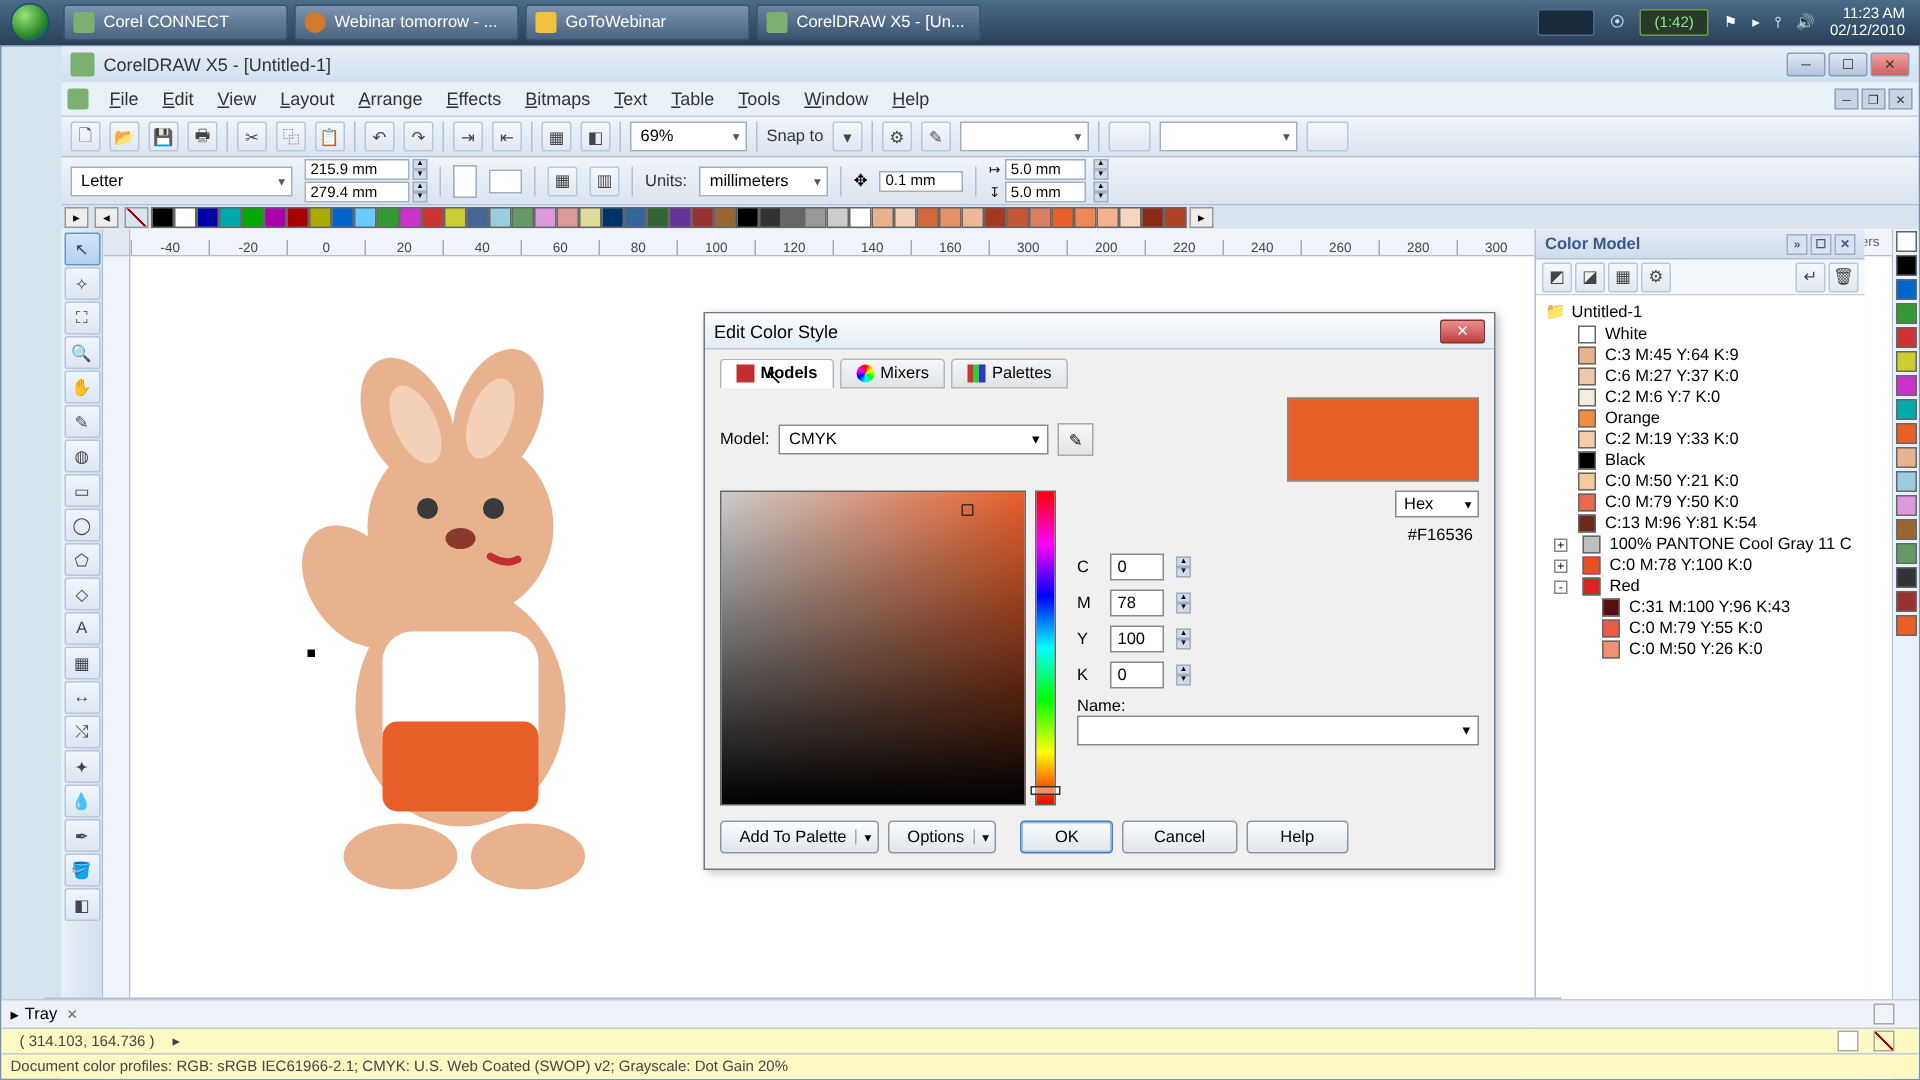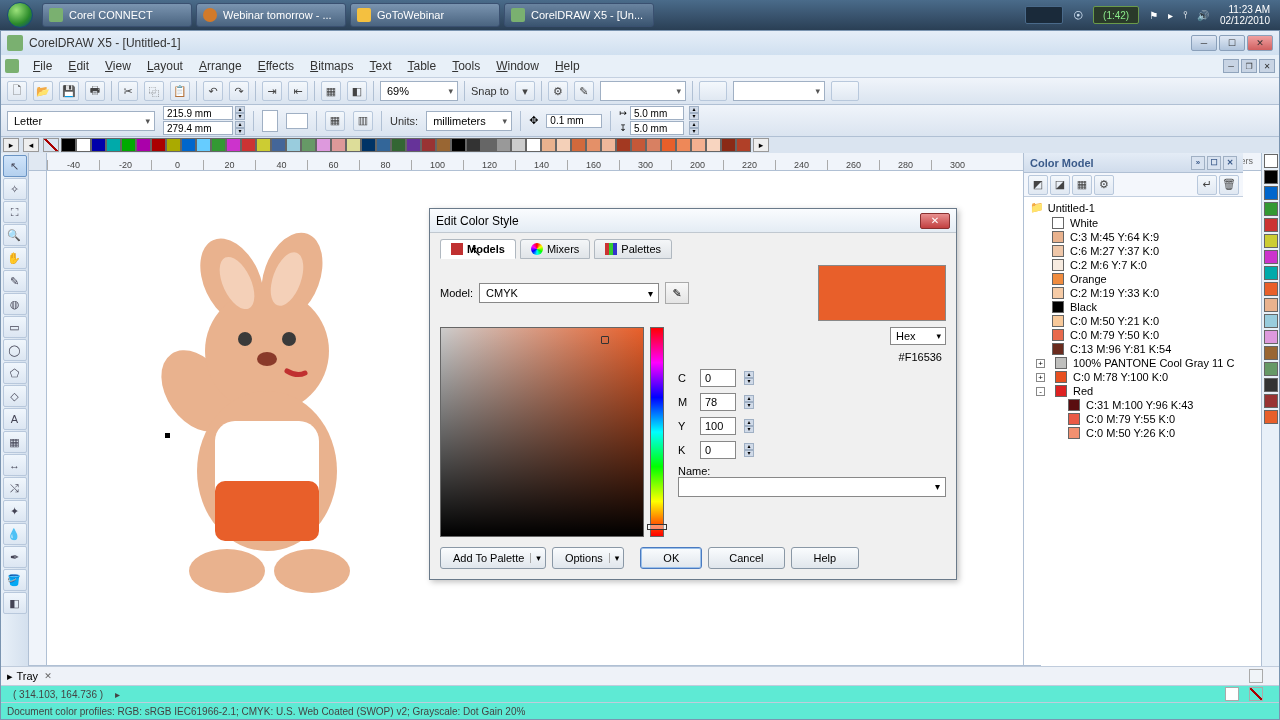--- a/index.html
+++ b/index.html
@@ -14,21 +14,21 @@
 .task-icon { width: 14px; height: 14px; background: #aaa; border-radius: 2px; }
 .task-icon.ff { background: #d27a2a; border-radius: 50%; }
 .task-icon.corel { background: #7ab070; }
 .task-spacer { flex: 1; }
 .sys-tray { display: flex; align-items: center; gap: 10px; padding: 0 10px; color: #fff; font-size: 10px; }
 .sys-indicator { width: 38px; height: 18px; background: #1a2a3a; border: 1px solid #4a6a8a; border-radius: 2px; }
 .sys-green { width: 46px; height: 18px; background: #2a3a2a; border: 1px solid #6a9a4a; border-radius: 2px; color: #8aea8a; display: flex; align-items: center; justify-content: center; font-size: 10px; }
 .sys-clock { text-align: right; line-height: 11px; }
 
 
-.appwin { position: absolute; top: 30px; left: 0; right: 0; bottom: 0; background: #d6e4f0; border: 1px solid #7a94b0; display: flex; flex-direction: column; }
+.appwin { position: absolute; top: 30px; left: 0; right: 0; bottom: 0; background: #d6e4f0; border: 1px solid #7a94b0; display: flex; flex-direction: column; padding-left: 40px; }
 .titlebar { height: 24px; background: linear-gradient(#e6eef8,#d0e0f0); display: flex; align-items: center; padding: 0 6px; font-size: 12px; color: #333; }
 .title-icon { width: 16px; height: 16px; background: #7ab070; border-radius: 2px; margin-right: 6px; }
 .win-controls { margin-left: auto; display: flex; gap: 2px; }
 .win-btn { width: 26px; height: 16px; background: linear-gradient(#e0e8f4,#b0c4dc); border: 1px solid #8aa0ba; border-radius: 2px; font-size: 9px; display: flex; align-items: center; justify-content: center; }
 .win-btn.close { background: linear-gradient(#f0a0a0,#d06060); }
 
 .menubar { height: 22px; background: #e8f0f8; display: flex; align-items: center; padding: 0 4px; font-size: 12px; color: #333; }
 .menubar .menu-item { padding: 2px 8px; text-decoration: underline; text-decoration-color: transparent; }
 .menubar .menu-item::first-letter { text-decoration: underline; }
 .inner-controls { margin-left: auto; display: flex; gap: 2px; }
@@ -127,21 +127,21 @@
 .dlg-btn-spacer { width: 4px; }
 
 
 .tabstrip { position: absolute; left: 28px; right: 238px; bottom: 36px; height: 18px; background: #e8eef6; border-top: 1px solid #b0c0d4; display: flex; align-items: center; font-size: 10px; }
 .ts-nav { width: 16px; height: 14px; border: 1px solid #999; background: #f4f6fa; font-size: 8px; display: flex; align-items: center; justify-content: center; }
 .ts-counter { padding: 0 10px; }
 .ts-tab { padding: 1px 14px; background: linear-gradient(#d0e2f6,#b4d0ee); border: 1px solid #8ab0d8; border-radius: 0 0 3px 3px; margin-left: 6px; }
 .ts-scroll { flex: 1; margin-left: 8px; height: 14px; background: #dde4ee; border: 1px solid #b0c0d4; position: relative; }
 .tray-row { position: absolute; left: 0; right: 0; bottom: 17px; height: 19px; background: #eef2f8; border-top: 1px solid #c0ccdc; display: flex; align-items: center; font-size: 11px; padding: 0 6px; gap: 4px; }
 .tray-x { width: 12px; height: 12px; font-size: 9px; display: flex; align-items: center; justify-content: center; color: #666; }
-.statusbar { position: absolute; left: 0; right: 0; bottom: 0; height: 17px; background: #5eead4; border-top: 1px solid #c0ccdc; font-size: 10px; color: #444; display: flex; align-items: center; padding: 0 6px; }
+.statusbar { position: absolute; left: 0; right: 0; bottom: 0; height: 17px; background: #fef9c3; border-top: 1px solid #c0ccdc; font-size: 10px; color: #444; display: flex; align-items: center; padding: 0 6px; }
 .status-coord { padding: 0 6px; font-size: 10px; }
 .status-icons { margin-left: auto; display: flex; gap: 10px; padding-right: 10px; }
 .status-icons .si { width: 14px; height: 14px; border: 1px solid #aaa; background: #f0f4f8; }
 
 .cursor { position: absolute; top: 145px; left: 335px; font-size: 14px; pointer-events: none; }
 </style>
 </head>
 <body>
 
 <div class="taskbar">

